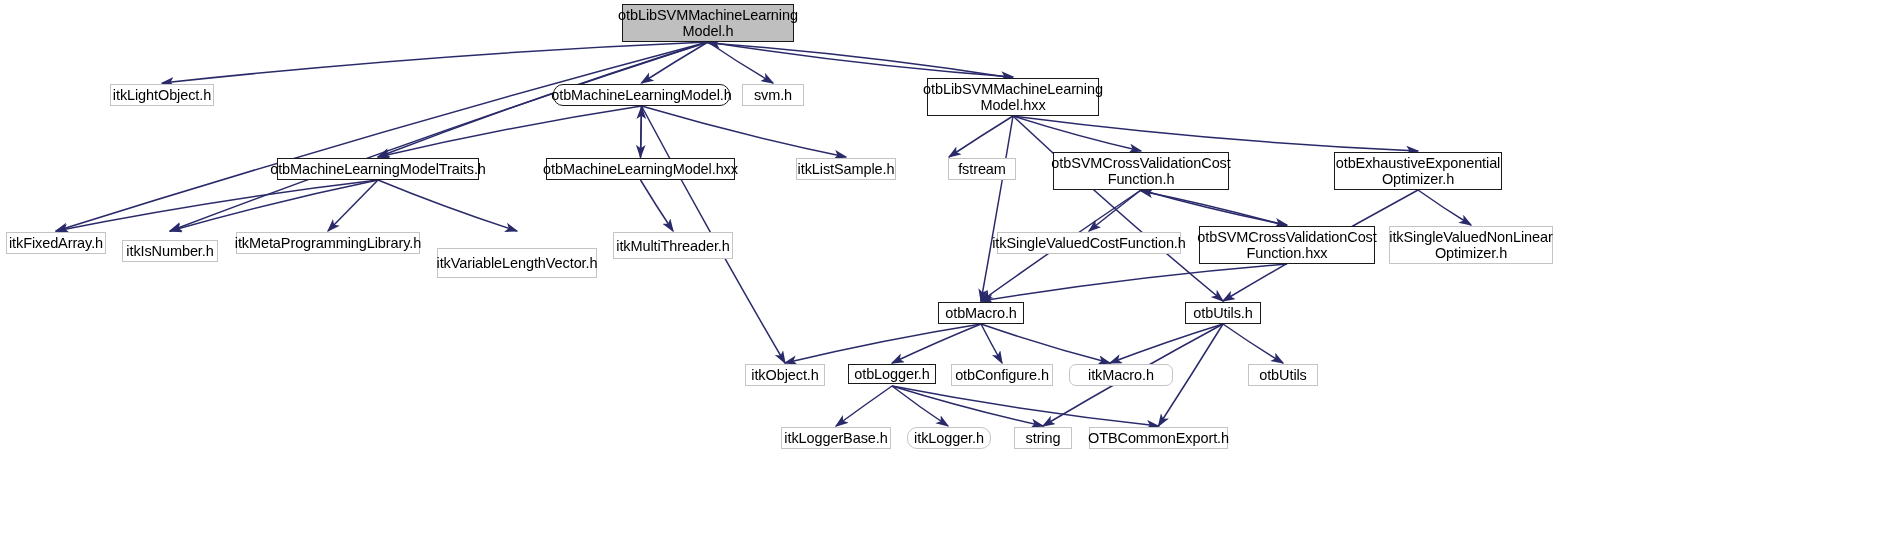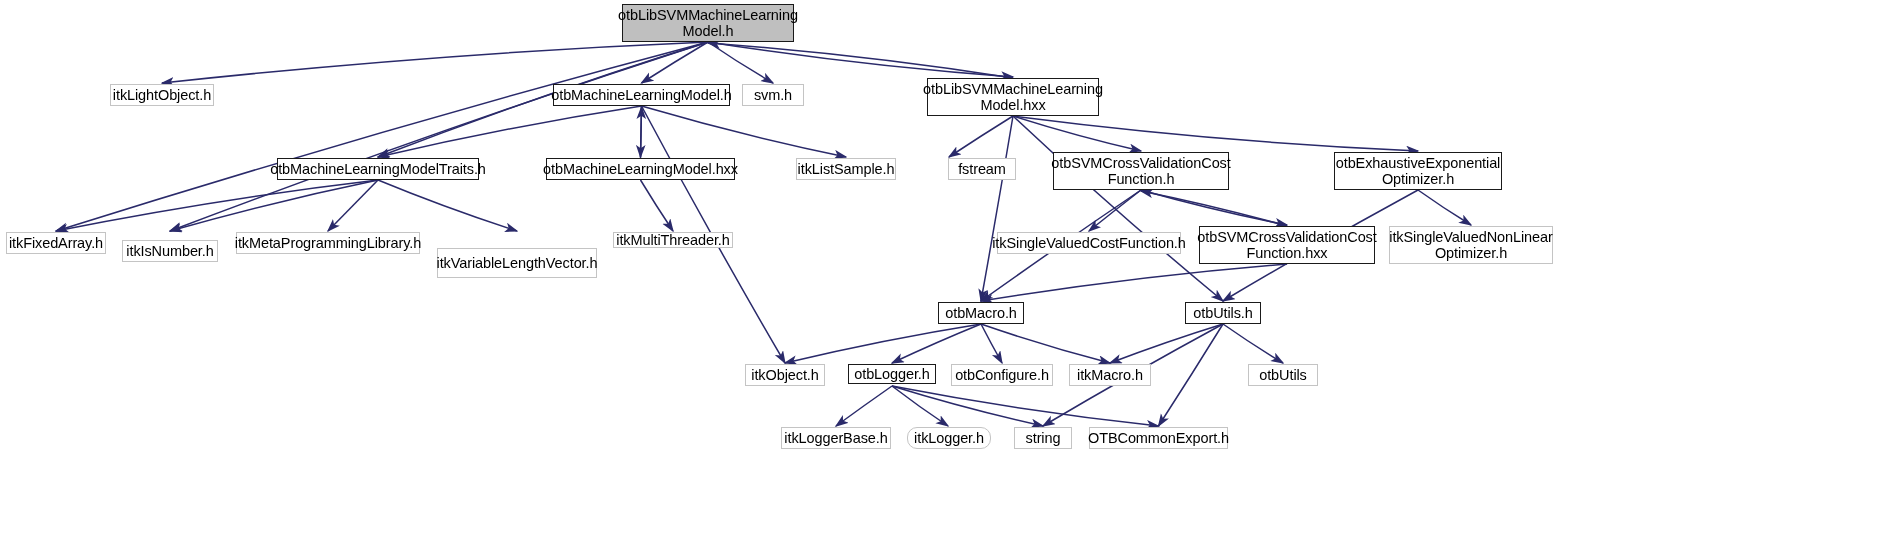--- a/index.html
+++ b/index.html
@@ -99,47 +99,47 @@
         <path d="M892,386 Q864.6835361158137,405.0430494378609 836,426" marker-end="url(#ah)"></path>
         <path d="M892,386 Q919.3164638841863,406.9569505621391 948,426" marker-end="url(#ah)"></path>
         <path d="M892,386 Q966.6880067465011,409.0652745319583 1043,426" marker-end="url(#ah)"></path>
         <path d="M892,386 Q1024.419304898828,411.53450611155944 1158.5,426" marker-end="url(#ah)"></path>
       </g>
   </svg>
   <div id="nodes">
       <div class="node root" style="left: 622px; top: 4px; width: 172px; height: 38px;">otbLibSVMMachineLearning
 Model.h</div>
       <div class="node" style="left: 110px; top: 84px; width: 104px; height: 22px;">itkLightObject.h</div>
-      <div class="node bold" style="left: 553px; top: 84px; width: 177px; height: 22px;">otbMachineLearningModel.h</div>
+      <div class="node bold" style="left: 553px; top: 84px; width: 177px; height: 22px; border-radius: 10px;">otbMachineLearningModel.h</div>
       <div class="node" style="left: 742px; top: 84px; width: 62px; height: 22px;">svm.h</div>
       <div class="node bold" style="left: 927px; top: 78px; width: 172px; height: 38px;">otbLibSVMMachineLearning
 Model.hxx</div>
       <div class="node bold" style="left: 277px; top: 158px; width: 202px; height: 22px;">otbMachineLearningModelTraits.h</div>
       <div class="node bold" style="left: 546px; top: 158px; width: 189px; height: 22px;">otbMachineLearningModel.hxx</div>
       <div class="node" style="left: 796px; top: 158px; width: 100px; height: 22px;">itkListSample.h</div>
       <div class="node" style="left: 948px; top: 158px; width: 68px; height: 22px;">fstream</div>
       <div class="node bold" style="left: 1053px; top: 152px; width: 176px; height: 38px;">otbSVMCrossValidationCost
 Function.h</div>
       <div class="node bold" style="left: 1334px; top: 152px; width: 168px; height: 38px;">otbExhaustiveExponential
 Optimizer.h</div>
       <div class="node" style="left: 6px; top: 232px; width: 100px; height: 22px;">itkFixedArray.h</div>
       <div class="node" style="left: 122px; top: 240px; width: 96px; height: 22px;">itkIsNumber.h</div>
       <div class="node" style="left: 236px; top: 232px; width: 184px; height: 22px;">itkMetaProgrammingLibrary.h</div>
       <div class="node" style="left: 437px; top: 248px; width: 160px; height: 30px;">itkVariableLengthVector.h</div>
-      <div class="node" style="left: 613px; top: 232px; width: 120px; height: 16px;">itkMultiThreader.h</div>
+      <div class="node" style="left: 613px; top: 232px; width: 120px; height: 27px;">itkMultiThreader.h</div>
       <div class="node" style="left: 997px; top: 232px; width: 184px; height: 22px;">itkSingleValuedCostFunction.h</div>
       <div class="node bold" style="left: 1199px; top: 226px; width: 176px; height: 38px;">otbSVMCrossValidationCost
 Function.hxx</div>
       <div class="node" style="left: 1389px; top: 226px; width: 164px; height: 38px;">itkSingleValuedNonLinear
 Optimizer.h</div>
       <div class="node bold" style="left: 938px; top: 302px; width: 86px; height: 22px;">otbMacro.h</div>
       <div class="node bold" style="left: 1185px; top: 302px; width: 76px; height: 22px;">otbUtils.h</div>
       <div class="node" style="left: 745px; top: 364px; width: 80px; height: 22px;">itkObject.h</div>
       <div class="node bold" style="left: 848px; top: 364px; width: 88px; height: 20px;">otbLogger.h</div>
       <div class="node" style="left: 951px; top: 364px; width: 102px; height: 22px;">otbConfigure.h</div>
-      <div class="node" style="left: 1069px; top: 364px; width: 82px; height: 22px;">itkMacro.h</div>
+      <div class="node" style="left: 1069px; top: 364px; width: 104px; height: 22px; border-radius: 7px;">itkMacro.h</div>
       <div class="node" style="left: 1248px; top: 364px; width: 70px; height: 22px;">otbUtils</div>
       <div class="node" style="left: 781px; top: 427px; width: 110px; height: 22px;">itkLoggerBase.h</div>
       <div class="node" style="left: 907px; top: 427px; width: 84px; height: 22px; border-radius: 10px;">itkLogger.h</div>
       <div class="node" style="left: 1014px; top: 427px; width: 58px; height: 22px;">string</div>
       <div class="node" style="left: 1089px; top: 427px; width: 139px; height: 22px;">OTBCommonExport.h</div>
     </div>
 </div>
 
 </body></html>

